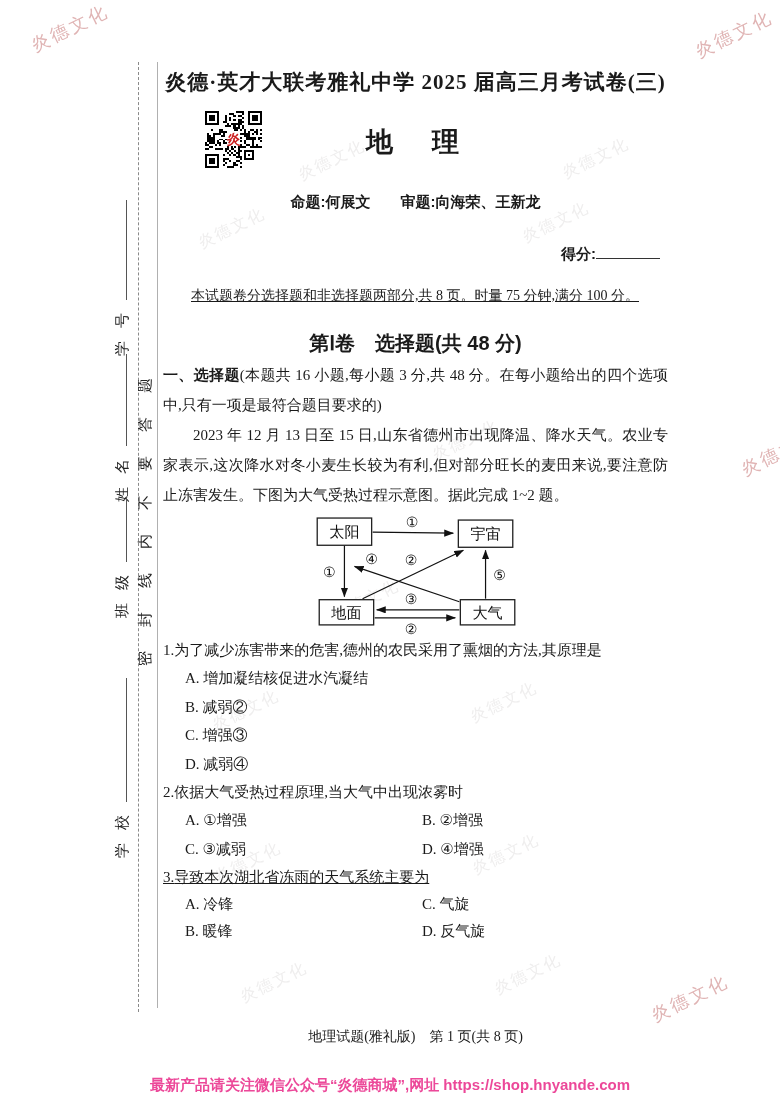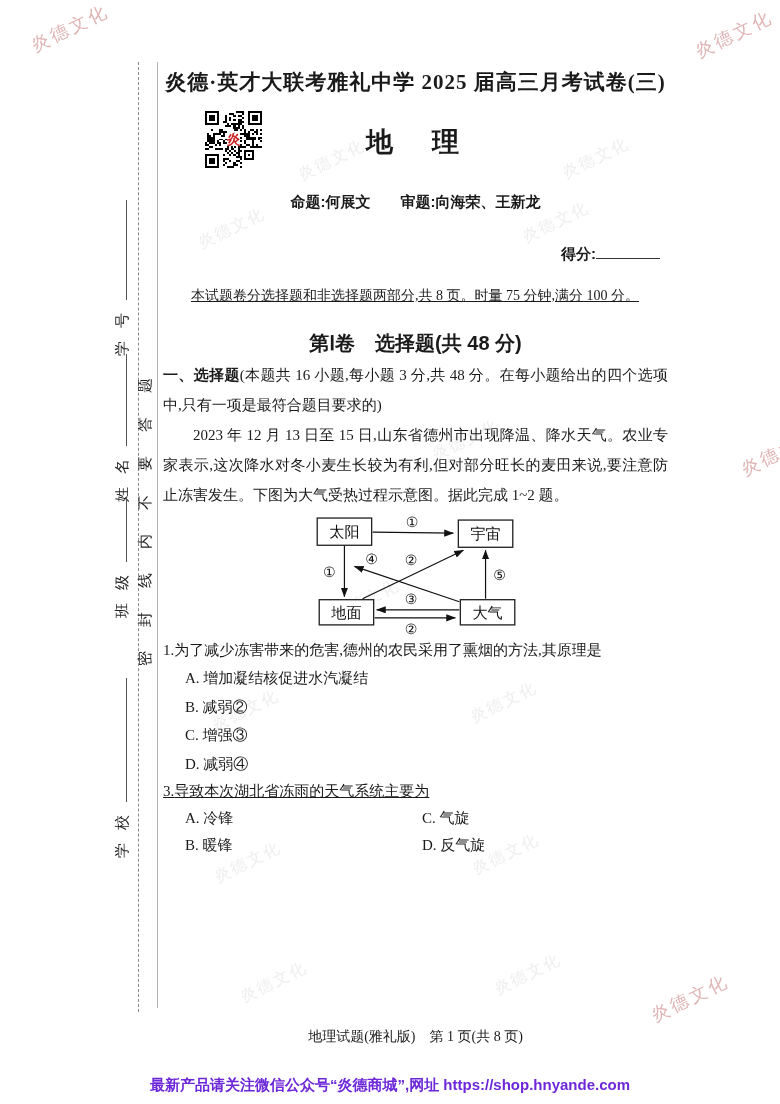--- a/index.html
+++ b/index.html
@@ -53,21 +53,21 @@
   .opts-1col div { padding-left:22px; line-height:28.5px; }
   .opts-2col { display:grid; grid-template-columns:237px 1fr; padding-left:22px;
                line-height:29px; }
   .q3 .stem { line-height:27px;text-decoration:underline; }
   .q3 .opts-2col { line-height:27px; }
   
   .page-footer { position:absolute; left:163px; width:505px; top:1028px;
                  text-align:center; font-size:14px; }
   .banner { position:absolute; left:0; width:780px; top:1076px; text-align:center;
             font-family:"Liberation Sans",sans-serif; font-weight:bold;
-            font-size:15px; color:#6d28d9; }
+            font-size:15px; color:#ec4899; }
   
   .qr { position:absolute; left:205px; top:111px; }
   svg text { user-select:none; }
 </style>
 </head>
 <body>
 
 <div class="page">
 
   <span class="wm wm-pink" style="left:28px;top:16px">炎德文化</span>
@@ -390,20 +390,29 @@
     <div class="qblock">
       <div class="stem"><span>1.</span><span>为了减少冻害带来的危害,德州的农民采用了熏烟的方法,其原理是</span></div>
       <div class="opts-1col">
         <div>A. 增加凝结核促进水汽凝结</div>
         <div>B. 减弱②</div>
         <div>C. 增强③</div>
         <div>D. 减弱④</div>
       </div>
     </div>
 
+    <div class="qblock">
+      <div class="stem"><span>2.</span><span>依据大气受热过程原理,当大气中出现浓雾时</span></div>
+      <div class="opts-2col">
+        <div>A. ①增强</div>
+        <div>B. ②增强</div>
+        <div>C. ③减弱</div>
+        <div>D. ④增强</div>
+      </div>
+    </div>
 
 
     <div class="qblock q3">
       <div class="stem"><span>3.</span><span>导致本次湖北省冻雨的天气系统主要为</span></div>
       <div class="opts-2col">
         <div>A. 冷锋</div>
         <div>C. 气旋</div>
         <div>B. 暖锋</div>
         <div>D. 反气旋</div>
       </div>

